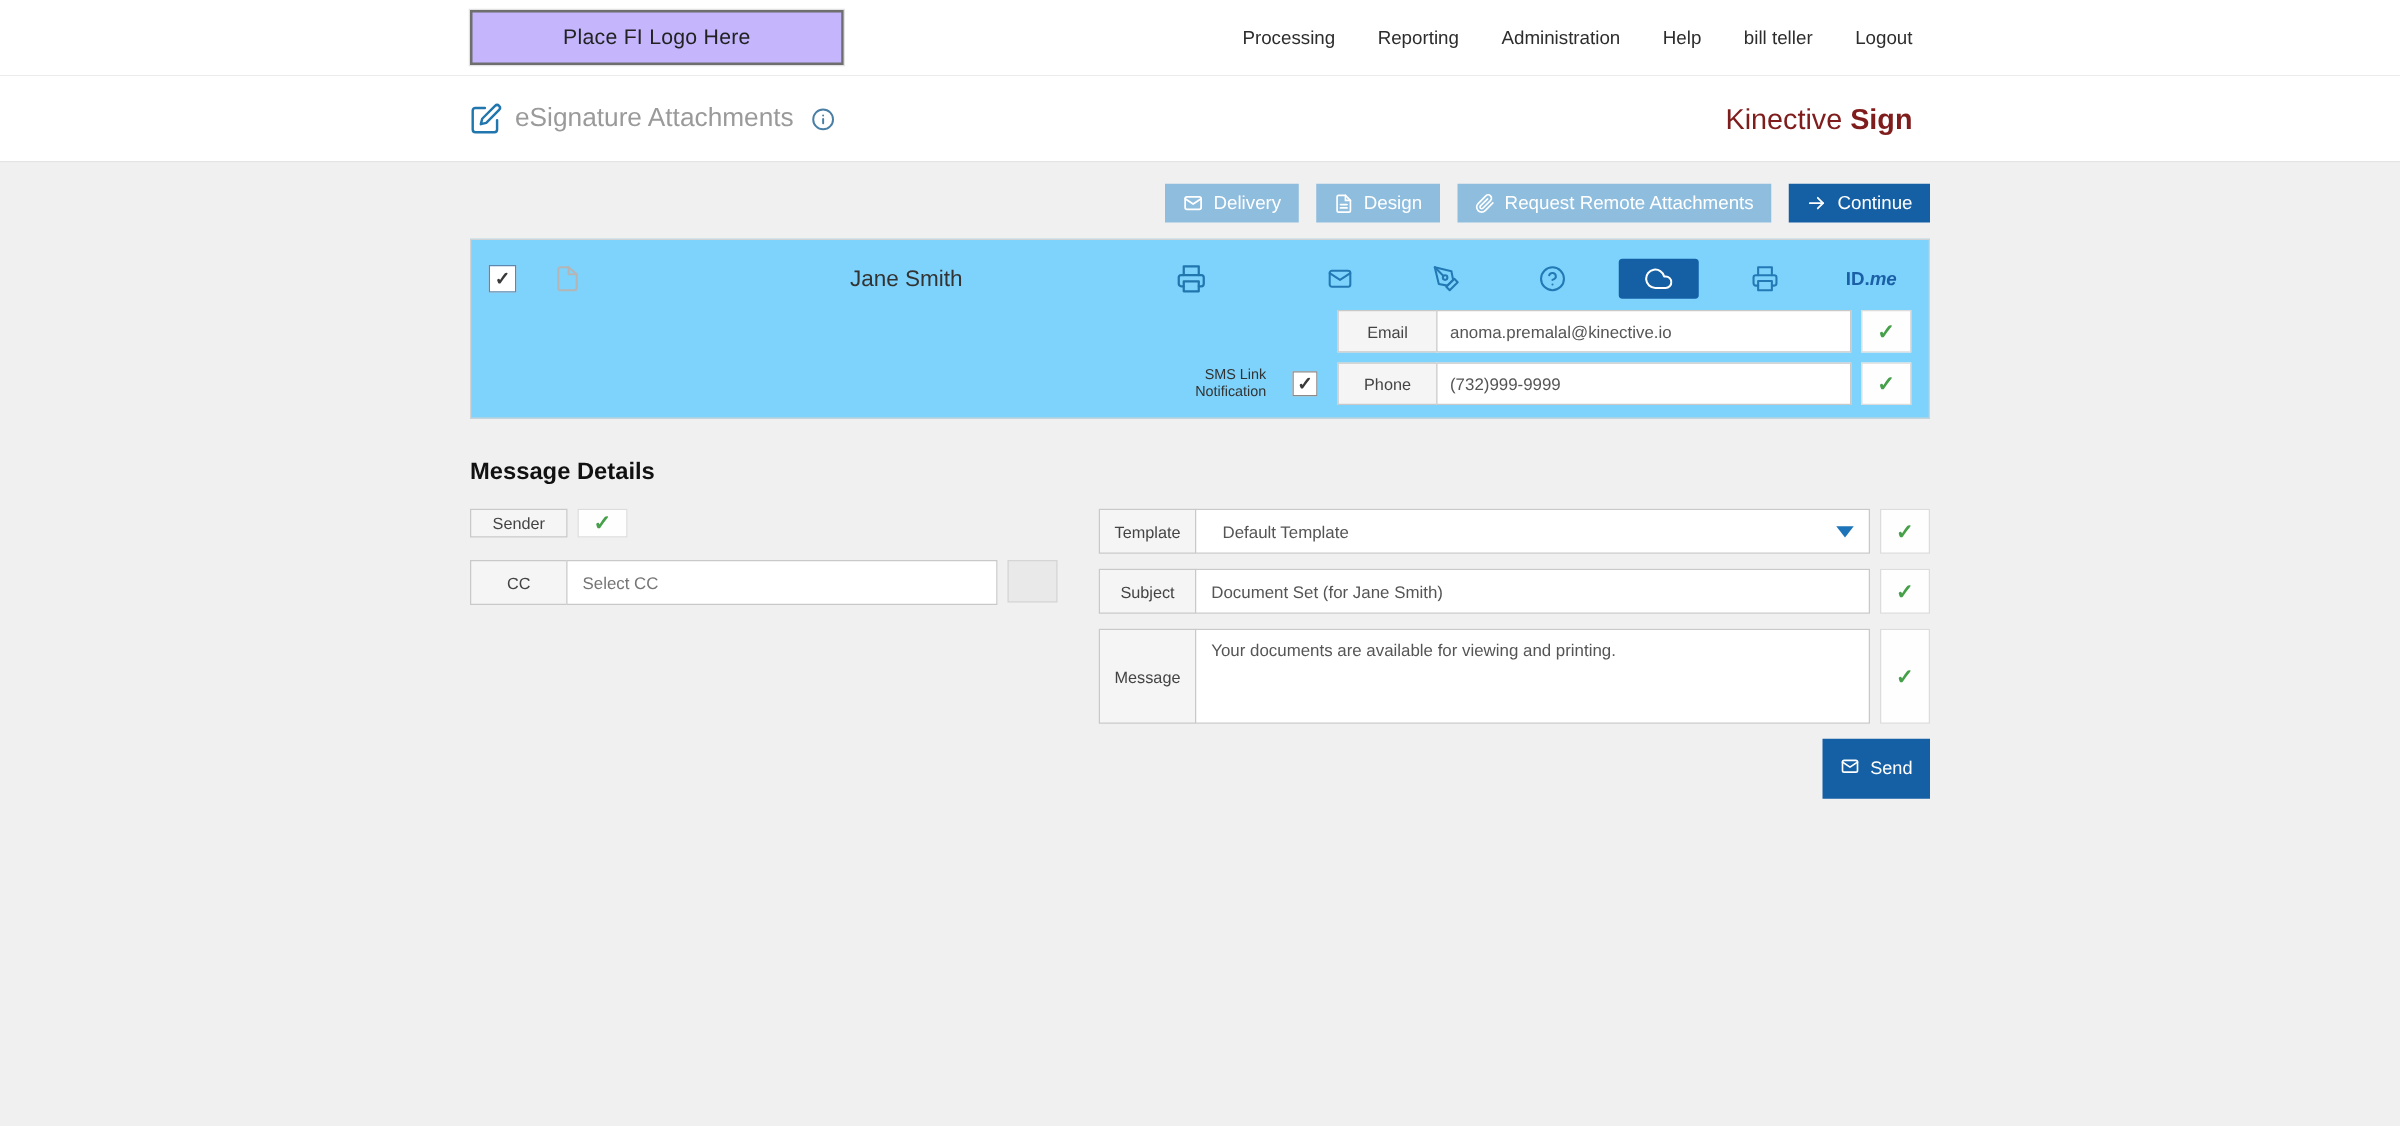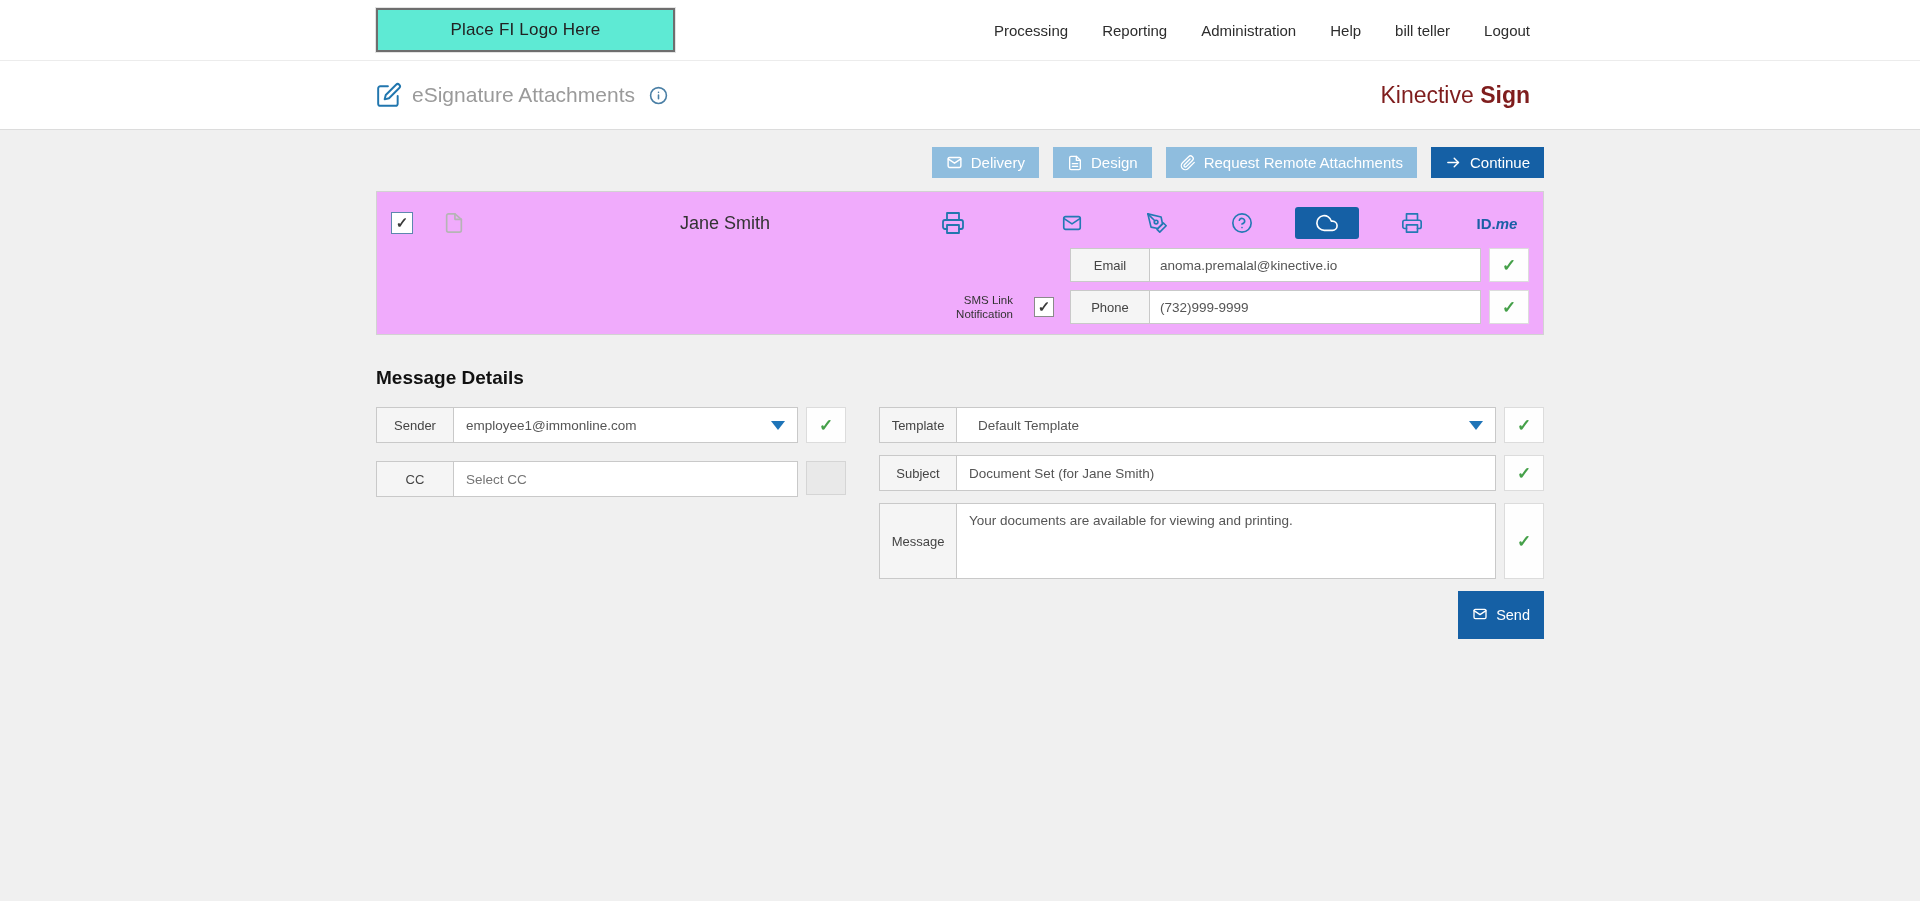--- a/index.html
+++ b/index.html
@@ -3,21 +3,21 @@
 <meta charset="utf-8">
 <style>
   * { margin:0; padding:0; box-sizing:border-box; }
   html,body { width:1920px; height:901px; overflow:hidden; background:#fff;
     font-family:"Liberation Sans", sans-serif; color:#333; }
 
   
   .topbar { height:61px; background:#fff; border-bottom:1px solid #ececec; }
   .topbar-inner { width:1168px; margin:0 auto; height:100%; display:flex;
     align-items:center; justify-content:space-between; position:relative; }
-  .logo-box { border:2px solid #6e6e6e; outline:1px solid #e3e3e3; background:#5eead4;
+  .logo-box { border:2px solid #6e6e6e; outline:1px solid #e3e3e3; background:#c4b5fd;
     width:299px; height:44px; display:flex; align-items:center; justify-content:center;
     font-size:17px; color:#222; letter-spacing:.2px; }
   .topnav { display:flex; align-items:center; gap:34px; font-size:15px; color:#2d2d2d; padding-right:14px; }
   .topnav span { cursor:pointer; white-space:nowrap; }
 
   
   .subheader { height:69px; background:#fff; border-bottom:1px solid #dcdcdc; }
   .subheader-inner { width:1168px; margin:0 auto; height:100%; display:flex;
     align-items:center; justify-content:space-between; }
   .title-group { display:flex; align-items:center; gap:10px; }
@@ -33,21 +33,21 @@
   .container { width:1168px; margin:0 auto; padding-top:17px; }
 
   
   .toolbar { display:flex; justify-content:flex-end; gap:14px; }
   .tbtn { height:31px; display:flex; align-items:center; gap:8px; padding:0 14px;
     font-size:15px; color:#fff; background:#8fbdde; border:none; cursor:pointer; }
   .tbtn.primary { background:#1560a5; }
   .tbtn svg { display:block; }
 
   
-  .card { margin-top:13px; background:#f0abfc; border:1px solid #d2d2d2;
+  .card { margin-top:13px; background:#7dd3fc; border:1px solid #d2d2d2;
     padding:10px 14px 10px 14px; }
   .card-row-a { display:flex; align-items:center; height:42px; }
   .checkbox { width:22px; height:22px; border:1px solid #5d87ae; background:#fff;
     display:flex; align-items:center; justify-content:center; cursor:pointer; }
   .checkbox::after { content:"\2713"; font-size:15px; font-weight:700; color:#3a3a3a; }
   .checkbox.small { width:20px; height:20px; border-color:#8a8a8a; }
   .docfile-icon { color:#b5b5b5; margin-left:30px; display:flex; }
   .recipient-name { margin-left:215px; font-size:18px; color:#333; }
   .printer-icon { margin-left:auto; margin-right:75px; color:#2176ae; display:flex; cursor:pointer; }
   .delivery-icons { display:flex; align-items:center; gap:21px; }
@@ -268,24 +268,20 @@
         <span class="vcheck"></span>
       </div>
     </div>
 
     <h2 class="section-heading">Message Details</h2>
 
     <div class="columns">
       <div class="col-left">
         <div class="md-row">
           <span class="mlabel">Sender</span>
-          <div class="dropdown dd-left">
-            <span>employee1@immonline.com</span>
-            <span class="caret"></span>
-          </div>
           <span class="mvcheck"></span>
         </div>
         <div class="md-row">
           <span class="mlabel">CC</span>
           <input class="minput mi-left" type="text" placeholder="Select CC" style="">
           <span class="vbox-empty"></span>
         </div>
       </div>
 
       <div class="col-right">

